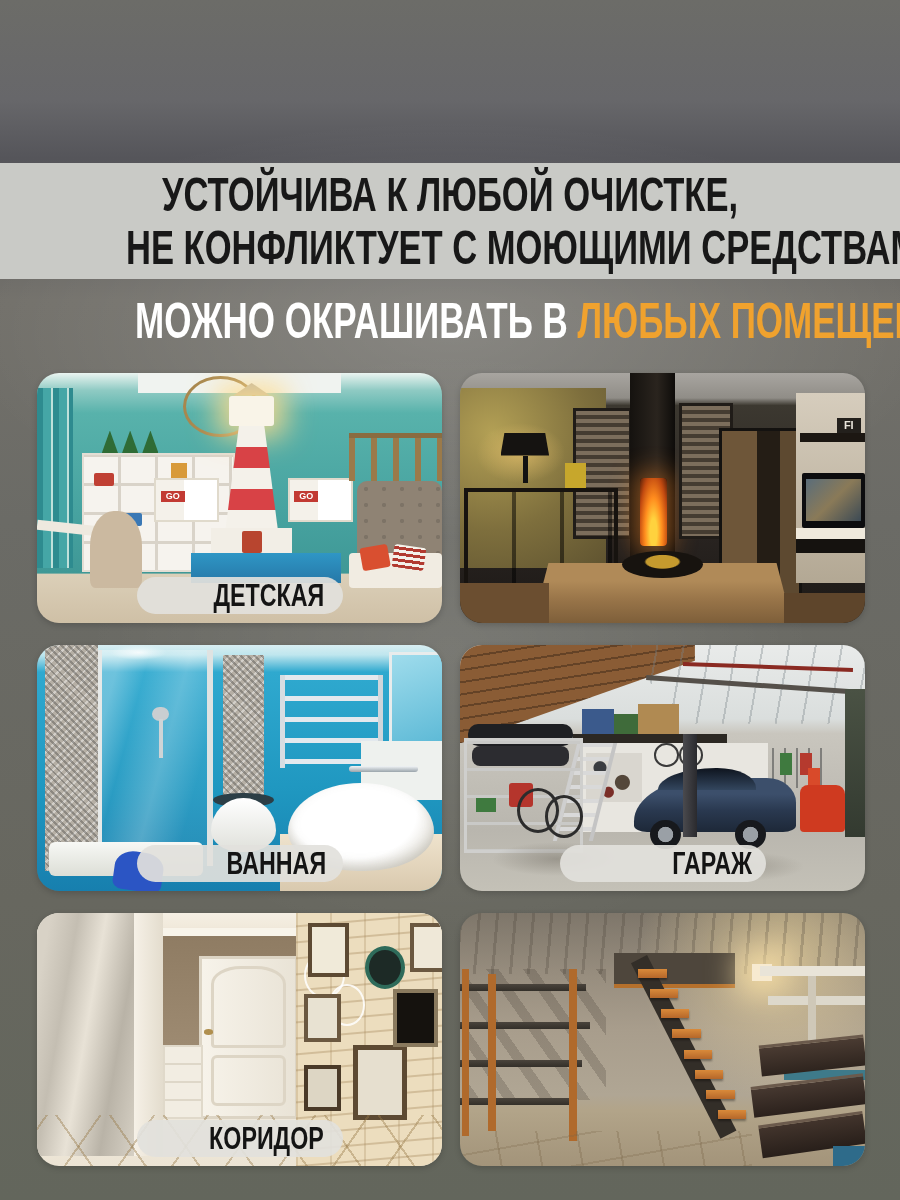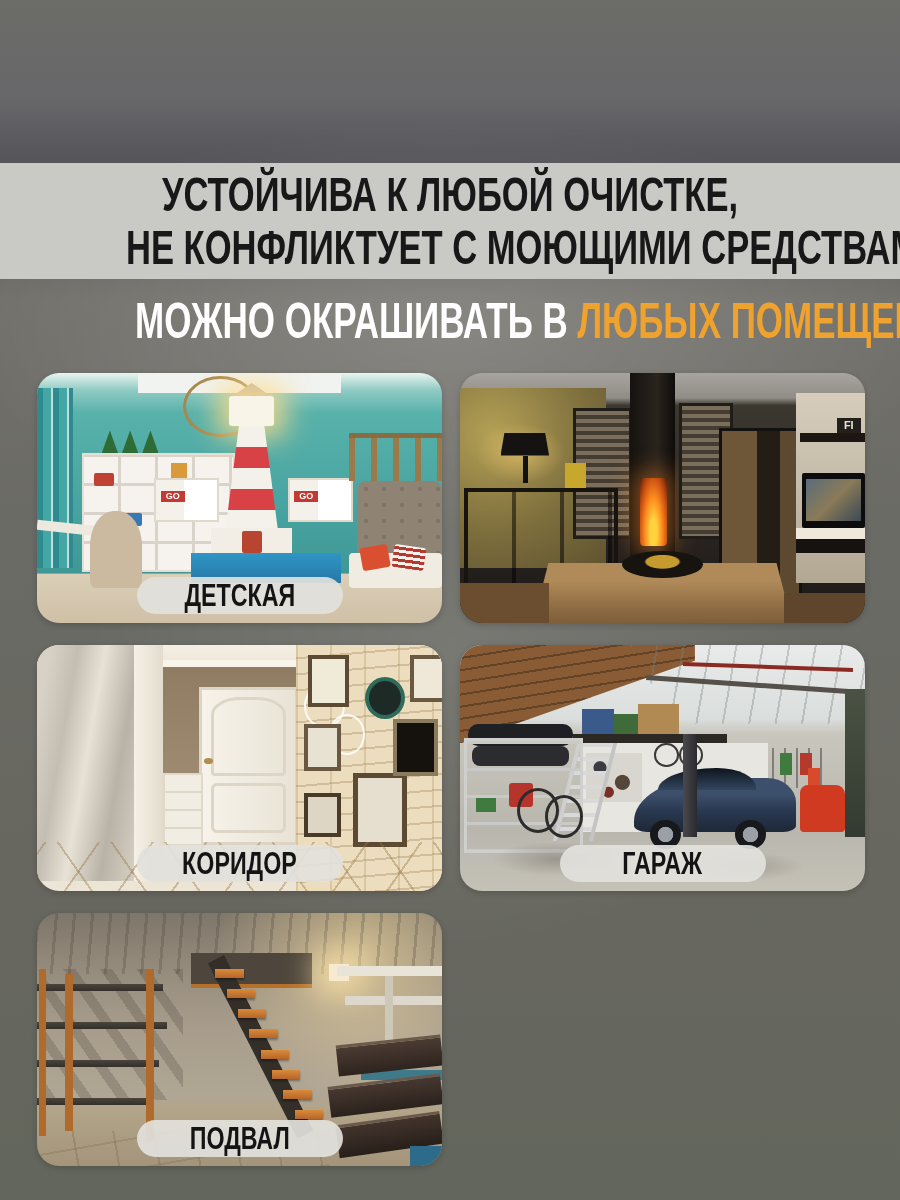--- a/index.html
+++ b/index.html
@@ -46,21 +46,21 @@
   .grid{
     position:absolute;top:373px;left:37px;width:828px;
     display:grid;grid-template-columns:405px 405px;column-gap:18px;
     grid-template-rows:250px 246px 253px;row-gap:22px;
   }
   .card{position:relative;border-radius:22px;overflow:hidden;box-shadow:0 2px 6px rgba(0,0,0,.18);}
   .s{position:absolute;}
   .pill{
     position:absolute;bottom:9px;left:50%;transform:translateX(-50%);
     width:206px;height:37px;border-radius:19px;background:rgba(226,225,220,0.92);
-    text-align:center;z-index:20;
+    text-align:right;z-index:20;
   }
   .pill span{
     display:inline-block;color:#141414;font-weight:bold;font-size:31px;line-height:37px;
     transform:scaleX(.75);transform-origin:center;white-space:nowrap;
   }
   .tinytag{
     position:absolute;z-index:5;background:#c23a33;color:#fff;font-weight:bold;
     font-size:9px;line-height:11px;text-align:center;
   }
   
@@ -138,43 +138,38 @@
       <div class="s" style="left:93%;top:18%;width:6%;height:6%;background:#23201c;color:#e8e4da;font-weight:bold;font-size:11px;line-height:15px;text-align:center;"><span>FI</span></div>
       <div class="s" style="left:84.5%;top:40%;width:15.5%;height:22%;background:#0c0c0e;border-radius:2px;"></div>
       <div class="s" style="left:85.5%;top:42.5%;width:13.5%;height:16.5%;background:linear-gradient(135deg,#5a6d7a,#8a7a58 50%,#3c4a55);"></div>
       <div class="s" style="left:83%;top:62%;width:17%;height:10%;background:linear-gradient(180deg,#efe9dc 0 45%,#15120f 45%);"></div>
       <div class="s" style="left:18%;top:76%;width:64%;height:24%;background:linear-gradient(180deg,#b08a58 0 30%,#997549 60%,#7e5f3a);clip-path:polygon(6% 0,94% 0,100% 100%,0 100%);"></div>
       <div class="s" style="left:40%;top:71%;width:20%;height:11%;border-radius:50%;background:radial-gradient(ellipse at 50% 40%,#c59a2e 0 28%,#17130f 32%);"></div>
       <div class="s" style="left:0;top:84%;width:22%;height:16%;background:#6b4e30;"></div>
       <div class="s" style="left:80%;top:88%;width:20%;height:12%;background:#5e452b;"></div>
     </figure>
 
-
-    <figure class="card scene-hall" style="margin:0">
-      <div class="s" style="left:0;top:6%;width:70%;height:3%;background:#f8f4ea;box-shadow:0 2px 3px rgba(0,0,0,.12);"></div>
-      <div class="s" style="left:28%;top:9%;width:40%;height:71%;background:linear-gradient(180deg,#8f7c63,#a6937a);"></div>
-      <div class="s" style="left:0;top:0;width:24%;height:96%;background:linear-gradient(100deg,#d8d2c6 0 10%,#c4beb2 30%,#e8e2d6 50%,#b9b3a7 75%,#d6d0c4);border-right:5px solid #efe9dd;"></div>
-      <div class="s" style="left:24%;top:0;width:7%;height:96%;background:linear-gradient(90deg,#f6f1e7,#e3dccd);"></div>
-      <div class="s" style="left:40%;top:17%;width:23%;height:62%;border:3px solid #dcd4c4;background:linear-gradient(90deg,#f7f3ea,#e9e3d6);"></div>
-      <div class="s" style="left:43%;top:21%;width:17%;height:30%;border:3px solid #ddd5c5;border-radius:40% 40% 4px 4px/22% 22% 4px 4px;"></div>
-      <div class="s" style="left:43%;top:56%;width:17%;height:18%;border:3px solid #ddd5c5;border-radius:6px;"></div>
-      <div class="s" style="left:41.3%;top:46%;width:2.2%;height:2.2%;background:#b08f4e;border-radius:50%;"></div>
-      <div class="s" style="left:31%;top:52%;width:9%;height:28%;background:#f2ede2;border:2px solid #e0d9ca;background-image:repeating-linear-gradient(180deg,rgba(0,0,0,0) 0 16px,#ded7c8 16px 18px);"></div>
-      <div class="s" style="left:64%;top:-4%;width:36%;height:108%;background-color:#ecddbe;background-image:repeating-linear-gradient(180deg,rgba(160,130,85,.35) 0 2px,rgba(0,0,0,0) 2px 16px),repeating-linear-gradient(90deg,rgba(160,130,85,.25) 0 2px,rgba(0,0,0,0) 2px 34px);transform:skewY(-5deg);"></div>
-      <div class="s" style="left:66%;top:16%;width:9%;height:16%;border:2px solid rgba(255,255,255,.85);border-radius:50%;"></div>
-      <div class="s" style="left:72%;top:28%;width:8%;height:15%;border:2px solid rgba(255,255,255,.85);border-radius:50%;"></div>
-      <div class="s" style="left:67%;top:4%;width:8%;height:18%;background:#f0ead9;border:4px solid #5d4a33;"></div>
-      <div class="s" style="left:66%;top:32%;width:7%;height:16%;background:#e8e2d2;border:4px solid #6b5840;"></div>
-      <div class="s" style="left:66%;top:60%;width:7%;height:15%;background:#ddd6c4;border:4px solid #4a3a28;"></div>
-      <div class="s" style="left:78%;top:52%;width:11%;height:26%;background:#e6dfcf;border:5px solid #5d4a33;"></div>
-      <div class="s" style="left:81%;top:13%;width:8%;height:14%;background:#1d2a26;border:4px solid #2e6b5a;border-radius:50%;"></div>
-      <div class="s" style="left:88%;top:30%;width:9%;height:20%;background:#15120e;border:4px solid #8a7a5e;"></div>
-      <div class="s" style="left:92%;top:4%;width:7%;height:16%;background:#efe8d8;border:4px solid #6b5840;"></div>
-      <div class="s" style="left:0;top:80%;width:100%;height:20%;background:linear-gradient(180deg,#f2ecdd,#e4dbc6);background-image:repeating-linear-gradient(55deg,rgba(150,120,70,.4) 0 2px,rgba(0,0,0,0) 2px 44px),repeating-linear-gradient(-55deg,rgba(150,120,70,.4) 0 2px,rgba(0,0,0,0) 2px 44px);"></div>
-      <figcaption class="pill"><span>КОРИДОР</span></figcaption>
+    <figure class="card scene-bath" style="margin:0">
+      <div class="s" style="left:18%;top:0;width:14%;height:6%;background:radial-gradient(closest-side,rgba(255,255,255,.8),rgba(255,255,255,0));"></div>
+      <div class="s" style="left:2%;top:0;width:13%;height:92%;background-color:#b5afa5;background-image:repeating-linear-gradient(45deg,rgba(60,60,60,.35) 0 2px,rgba(0,0,0,0) 2px 5px),repeating-linear-gradient(-45deg,rgba(255,255,255,.4) 0 2px,rgba(0,0,0,0) 2px 6px);"></div>
+      <div class="s" style="left:15%;top:2%;width:26%;height:88%;border-left:4px solid #e6e9e8;border-right:6px solid #dfe3e2;background:linear-gradient(105deg,rgba(255,255,255,0.30) 0 12%,rgba(255,255,255,0.05) 30%,rgba(255,255,255,0.25) 55%,rgba(255,255,255,0.06) 80%);"></div>
+      <div class="s" style="left:28.5%;top:25%;width:4%;height:6%;background:#c9ced1;border-radius:50%;"></div>
+      <div class="s" style="left:30%;top:30%;width:1.2%;height:16%;background:#cfd4d6;"></div>
+      <div class="s" style="left:46%;top:4%;width:10%;height:60%;background-color:#b5afa5;background-image:repeating-linear-gradient(45deg,rgba(60,60,60,.35) 0 2px,rgba(0,0,0,0) 2px 5px),repeating-linear-gradient(-45deg,rgba(255,255,255,.4) 0 2px,rgba(0,0,0,0) 2px 6px);"></div>
+      <div class="s" style="left:60%;top:12%;width:23%;height:38%;border-left:5px solid #d7dde2;border-right:5px solid #cfd6db;background:repeating-linear-gradient(180deg,#e3e9ee 0 5px,rgba(0,0,0,0) 5px 21px);"></div>
+      <div class="s" style="left:43.5%;top:60%;width:15%;height:6%;background:#2c3e46;border-radius:50%;"></div>
+      <div class="s" style="left:43%;top:62%;width:16%;height:22%;background:linear-gradient(180deg,#ffffff,#dfe0da);border-radius:50% 50% 45% 45%/60% 60% 40% 40%;"></div>
+      <div class="s" style="left:87%;top:3%;width:13%;height:36%;border:3px solid #e8ecec;background:linear-gradient(160deg,#9fdcec,#5cb9d6);"></div>
+      <div class="s" style="left:80%;top:39%;width:20%;height:24%;background:#eef1ee;"></div>
+      <div class="s" style="left:77%;top:49%;width:17%;height:2.6%;border-radius:3px;background:linear-gradient(180deg,#f2f5f7,#9aa4ab);"></div>
+      <div class="s" style="left:60%;top:77%;width:40%;height:23%;background:linear-gradient(180deg,#efe3cd,#d9c9ae);"></div>
+      <div class="s" style="left:62%;top:56%;width:36%;height:36%;border-radius:50% 50% 48% 48%/55% 55% 45% 45%;background:radial-gradient(ellipse at 45% 35%,#ffffff 55%,#e3e0d8 80%,#c9c5bb);box-shadow:inset 0 -6px 12px rgba(120,115,100,.25);"></div>
+      <div class="s" style="left:3%;top:80%;width:38%;height:14%;border-radius:6px;background:linear-gradient(180deg,#f7f8f5,#dcded6);"></div>
+      <div class="s" style="left:19%;top:84%;width:12%;height:16%;background:#2b55c4;border-radius:40% 40% 20% 20%;transform:rotate(8deg);"></div>
+      <figcaption class="pill"><span>ВАННАЯ</span></figcaption>
     </figure>
 
     <figure class="card scene-garage" style="margin:0">
       <div class="s" style="left:0;top:0;width:58%;height:40%;background-color:#8a5c35;background-image:repeating-linear-gradient(171deg,rgba(0,0,0,0.28) 0 2px,rgba(0,0,0,0) 2px 12px);clip-path:polygon(0 0,100% 0,100% 16%,0 100%);"></div>
       <div class="s" style="left:42%;top:0;width:58%;height:32%;background:linear-gradient(180deg,#eef1f2,#d6dbdc);background-image:repeating-linear-gradient(100deg,rgba(120,130,135,.35) 0 2px,rgba(0,0,0,0) 2px 26px);clip-path:polygon(0 0,100% 0,100% 100%,18% 100%);"></div>
       <div class="s" style="left:46%;top:15%;width:50%;height:2%;background:#55504a;transform:rotate(4deg);"></div>
       <div class="s" style="left:55%;top:8%;width:42%;height:1.6%;background:#8a2a22;transform:rotate(2deg);"></div>
       <div class="s" style="left:30%;top:26%;width:8%;height:11%;background:#3b5a8c;"></div>
       <div class="s" style="left:38%;top:28%;width:6%;height:9%;background:#3f6b3a;"></div>
       <div class="s" style="left:44%;top:24%;width:10%;height:13%;background:#b08a52;"></div>
@@ -200,20 +195,44 @@
       <div class="s" style="left:68%;top:71%;width:7.5%;height:12%;border-radius:50%;background:radial-gradient(circle,#9aa0a6 0 35%,#17191d 38%);"></div>
       <div class="s" style="left:55%;top:36%;width:3.5%;height:42%;background:linear-gradient(90deg,#4a4a4e,#2a2a2e);"></div>
       <div class="s" style="left:86%;top:50%;width:3%;height:9%;background:#d94a2a;"></div>
       <div class="s" style="left:84%;top:57%;width:11%;height:19%;background:#cf3a20;border-radius:8px 20% 4px 4px;"></div>
       <div class="s" style="left:95%;top:18%;width:5%;height:60%;background:linear-gradient(180deg,#4a5244,#333a30);"></div>
       <div class="s" style="left:8%;top:80%;width:32%;height:14%;background:radial-gradient(closest-side,rgba(120,115,105,.5),rgba(0,0,0,0));"></div>
       <div class="s" style="left:55%;top:84%;width:30%;height:12%;background:radial-gradient(closest-side,rgba(120,115,105,.4),rgba(0,0,0,0));"></div>
       <figcaption class="pill"><span>ГАРАЖ</span></figcaption>
     </figure>
 
+    <figure class="card scene-hall" style="margin:0">
+      <div class="s" style="left:0;top:6%;width:70%;height:3%;background:#f8f4ea;box-shadow:0 2px 3px rgba(0,0,0,.12);"></div>
+      <div class="s" style="left:28%;top:9%;width:40%;height:71%;background:linear-gradient(180deg,#8f7c63,#a6937a);"></div>
+      <div class="s" style="left:0;top:0;width:24%;height:96%;background:linear-gradient(100deg,#d8d2c6 0 10%,#c4beb2 30%,#e8e2d6 50%,#b9b3a7 75%,#d6d0c4);border-right:5px solid #efe9dd;"></div>
+      <div class="s" style="left:24%;top:0;width:7%;height:96%;background:linear-gradient(90deg,#f6f1e7,#e3dccd);"></div>
+      <div class="s" style="left:40%;top:17%;width:23%;height:62%;border:3px solid #dcd4c4;background:linear-gradient(90deg,#f7f3ea,#e9e3d6);"></div>
+      <div class="s" style="left:43%;top:21%;width:17%;height:30%;border:3px solid #ddd5c5;border-radius:40% 40% 4px 4px/22% 22% 4px 4px;"></div>
+      <div class="s" style="left:43%;top:56%;width:17%;height:18%;border:3px solid #ddd5c5;border-radius:6px;"></div>
+      <div class="s" style="left:41.3%;top:46%;width:2.2%;height:2.2%;background:#b08f4e;border-radius:50%;"></div>
+      <div class="s" style="left:31%;top:52%;width:9%;height:28%;background:#f2ede2;border:2px solid #e0d9ca;background-image:repeating-linear-gradient(180deg,rgba(0,0,0,0) 0 16px,#ded7c8 16px 18px);"></div>
+      <div class="s" style="left:64%;top:-4%;width:36%;height:108%;background-color:#ecddbe;background-image:repeating-linear-gradient(180deg,rgba(160,130,85,.35) 0 2px,rgba(0,0,0,0) 2px 16px),repeating-linear-gradient(90deg,rgba(160,130,85,.25) 0 2px,rgba(0,0,0,0) 2px 34px);transform:skewY(-5deg);"></div>
+      <div class="s" style="left:66%;top:16%;width:9%;height:16%;border:2px solid rgba(255,255,255,.85);border-radius:50%;"></div>
+      <div class="s" style="left:72%;top:28%;width:8%;height:15%;border:2px solid rgba(255,255,255,.85);border-radius:50%;"></div>
+      <div class="s" style="left:67%;top:4%;width:8%;height:18%;background:#f0ead9;border:4px solid #5d4a33;"></div>
+      <div class="s" style="left:66%;top:32%;width:7%;height:16%;background:#e8e2d2;border:4px solid #6b5840;"></div>
+      <div class="s" style="left:66%;top:60%;width:7%;height:15%;background:#ddd6c4;border:4px solid #4a3a28;"></div>
+      <div class="s" style="left:78%;top:52%;width:11%;height:26%;background:#e6dfcf;border:5px solid #5d4a33;"></div>
+      <div class="s" style="left:81%;top:13%;width:8%;height:14%;background:#1d2a26;border:4px solid #2e6b5a;border-radius:50%;"></div>
+      <div class="s" style="left:88%;top:30%;width:9%;height:20%;background:#15120e;border:4px solid #8a7a5e;"></div>
+      <div class="s" style="left:92%;top:4%;width:7%;height:16%;background:#efe8d8;border:4px solid #6b5840;"></div>
+      <div class="s" style="left:0;top:80%;width:100%;height:20%;background:linear-gradient(180deg,#f2ecdd,#e4dbc6);background-image:repeating-linear-gradient(55deg,rgba(150,120,70,.4) 0 2px,rgba(0,0,0,0) 2px 44px),repeating-linear-gradient(-55deg,rgba(150,120,70,.4) 0 2px,rgba(0,0,0,0) 2px 44px);"></div>
+      <figcaption class="pill"><span>КОРИДОР</span></figcaption>
+    </figure>
+
     <figure class="card scene-cellar" style="margin:0">
       <div class="s" style="left:0;top:0;width:100%;height:24%;background:linear-gradient(180deg,#756c5f,#8d8273);background-image:repeating-linear-gradient(95deg,rgba(70,62,52,.25) 0 3px,rgba(0,0,0,0) 3px 18px);"></div>
       <div class="s" style="left:38%;top:16%;width:30%;height:12%;background:#4e463c;border-bottom:4px solid #b5702c;"></div>
       <div class="s" style="left:2%;top:22%;width:34%;height:52%;background:repeating-linear-gradient(55deg,rgba(60,52,44,.22) 0 10px,rgba(0,0,0,0) 10px 30px);"></div>
       <div class="s" style="left:42%;top:18%;width:4.5%;height:78%;background:#332e28;transform-origin:top center;transform:rotate(-27deg);"></div>
       <div class="s" style="left:44%;top:22%;width:7%;height:3.6%;background:linear-gradient(180deg,#d98a3a,#b5672a);box-shadow:0 2px 2px rgba(0,0,0,.35);"></div>
       <div class="s" style="left:46.8%;top:30%;width:7%;height:3.6%;background:linear-gradient(180deg,#d98a3a,#b5672a);box-shadow:0 2px 2px rgba(0,0,0,.35);"></div>
       <div class="s" style="left:49.6%;top:38%;width:7%;height:3.6%;background:linear-gradient(180deg,#d98a3a,#b5672a);box-shadow:0 2px 2px rgba(0,0,0,.35);"></div>
       <div class="s" style="left:52.4%;top:46%;width:7%;height:3.6%;background:linear-gradient(180deg,#d98a3a,#b5672a);box-shadow:0 2px 2px rgba(0,0,0,.35);"></div>
       <div class="s" style="left:55.2%;top:54%;width:7%;height:3.6%;background:linear-gradient(180deg,#d98a3a,#b5672a);box-shadow:0 2px 2px rgba(0,0,0,.35);"></div>
@@ -230,17 +249,16 @@
       <div class="s" style="left:72%;top:20%;width:5%;height:7%;background:#f7ead0;box-shadow:0 0 30px 14px rgba(255,230,170,.75);"></div>
       <div class="s" style="left:74%;top:21%;width:26%;height:4%;background:#e9e4d8;"></div>
       <div class="s" style="left:76%;top:33%;width:24%;height:3.5%;background:#ddd8cb;"></div>
       <div class="s" style="left:86%;top:25%;width:2%;height:52%;background:#cfc8b8;"></div>
       <div class="s" style="left:80%;top:62%;width:20%;height:4%;background:#3e7a8a;"></div>
       <div class="s" style="left:74%;top:50%;width:26%;height:11%;background:linear-gradient(180deg,#4a3b32,#2e241e);border-top:3px solid #6b5a4c;transform:rotate(-6deg);"></div>
       <div class="s" style="left:72%;top:66%;width:28%;height:11%;background:linear-gradient(180deg,#463830,#2b211c);border-top:3px solid #6b5a4c;transform:rotate(-7deg);"></div>
       <div class="s" style="left:74%;top:81%;width:26%;height:12%;background:linear-gradient(180deg,#42342c,#281f1a);border-top:3px solid #6b5a4c;transform:rotate(-8deg);"></div>
       <div class="s" style="left:92%;top:92%;width:8%;height:8%;background:#2e6b8a;"></div>
       <div class="s" style="left:0;top:86%;width:72%;height:14%;background:linear-gradient(180deg,#b5a88d,#a3947a);background-image:repeating-linear-gradient(80deg,rgba(120,100,70,.3) 0 2px,rgba(0,0,0,0) 2px 40px),repeating-linear-gradient(-10deg,rgba(120,100,70,.25) 0 2px,rgba(0,0,0,0) 2px 30px);"></div>
-      <figcaption class="pill"><span>ПОДВАЛ</span></figcaption>
     </figure>
 
   </div>
 </div>
 
 </body></html>

